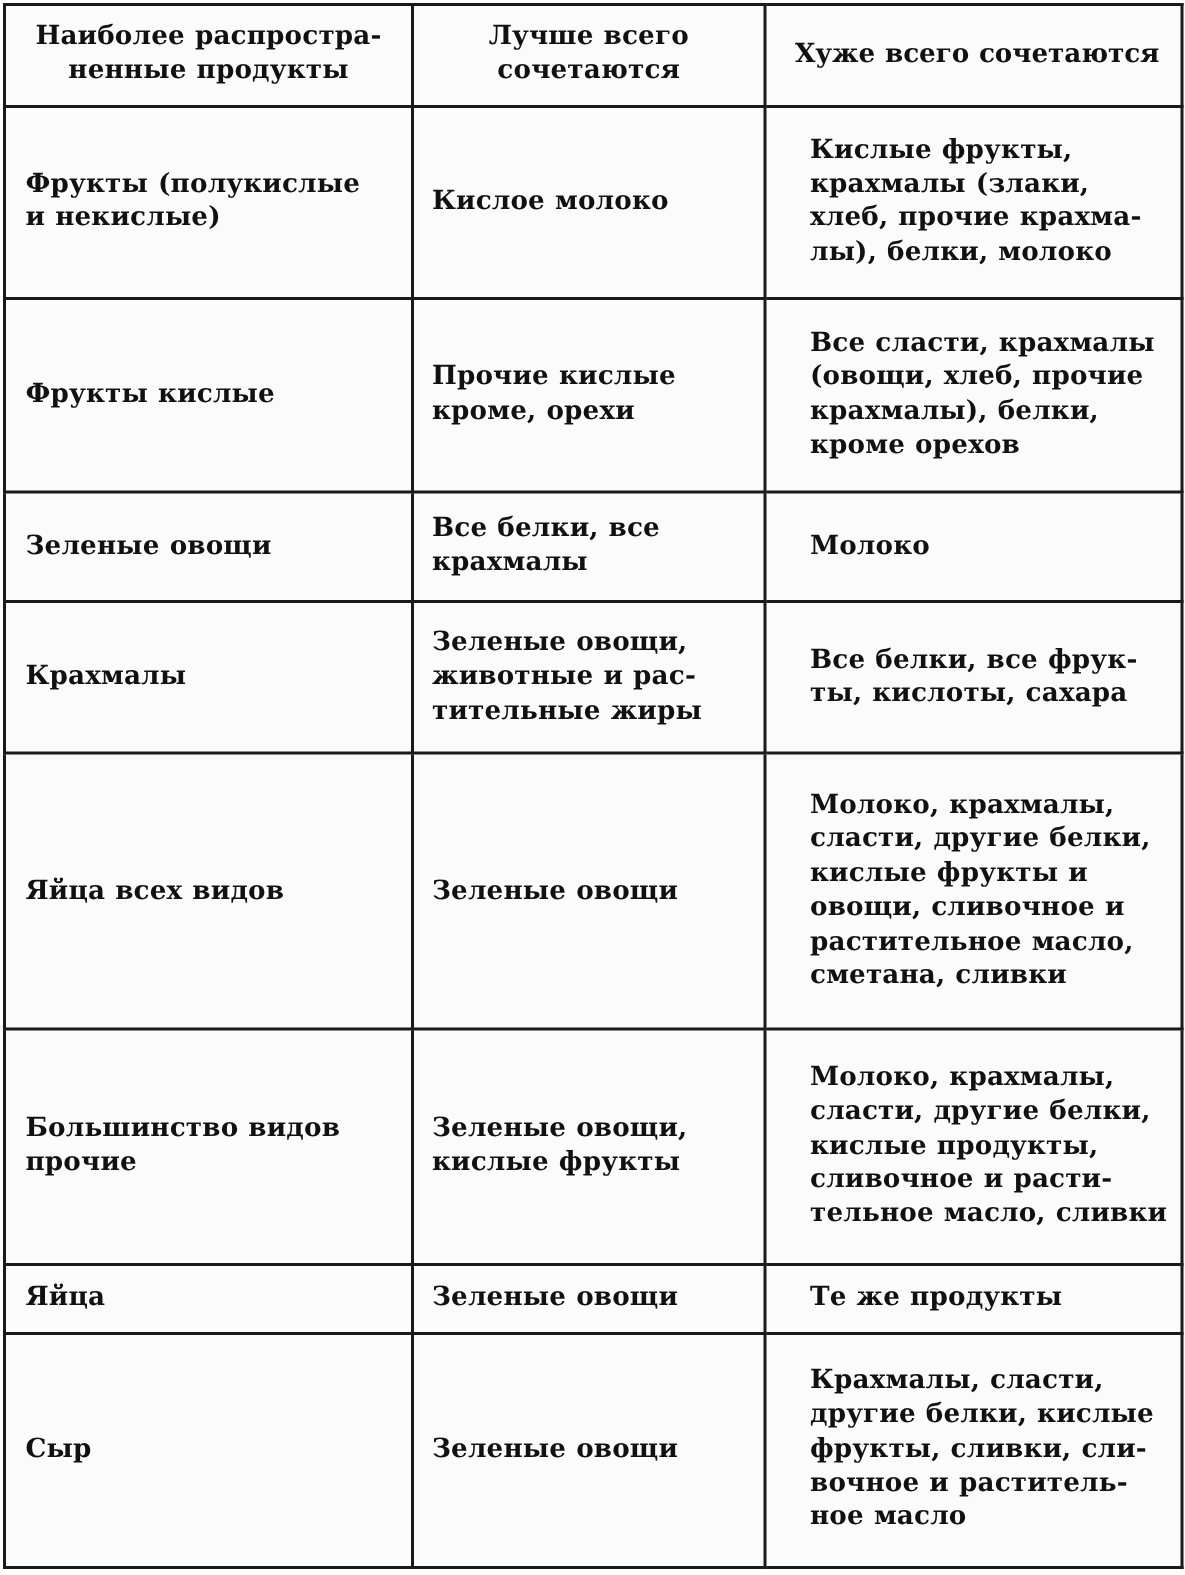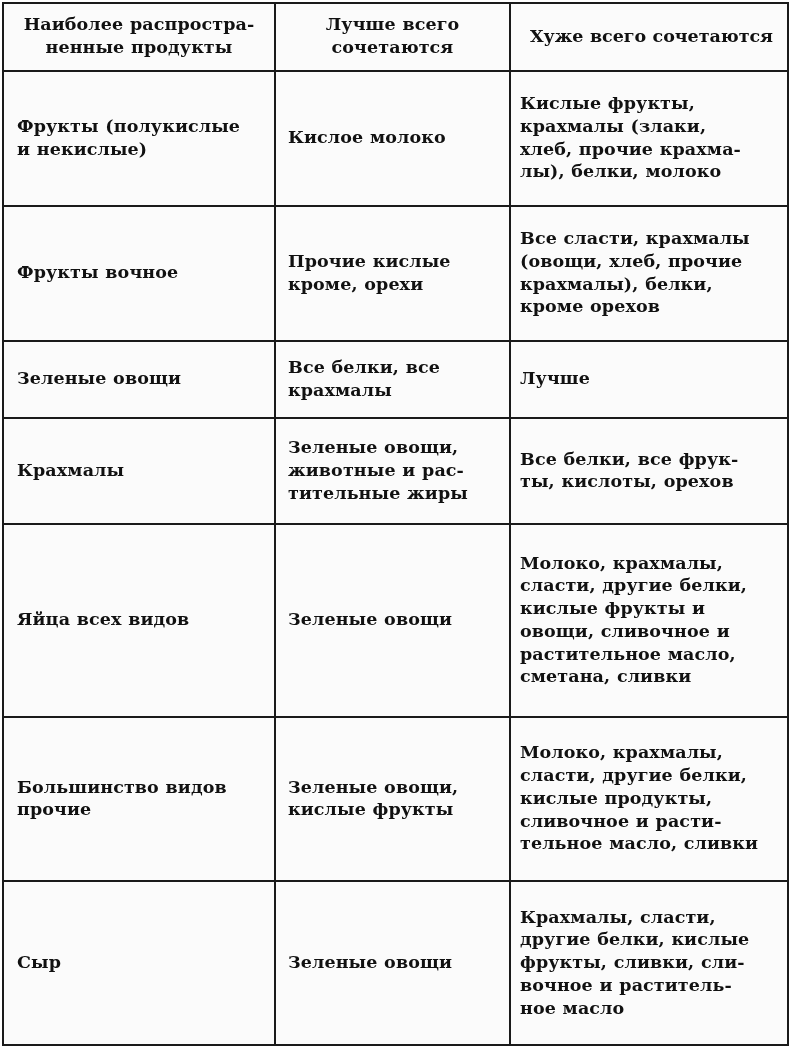--- a/index.html
+++ b/index.html
@@ -66,21 +66,21 @@
     margin-top: 36px;
   }
 
   table.combo-table tbody td {
     text-align: left;
     white-space: pre-line;
   }
 
   table.combo-table tbody td.cell-product { padding-left: 13px; margin-top: 21px; }
   table.combo-table tbody td.cell-best    { padding-left: 12px; }
-  table.combo-table tbody td.cell-worst   { padding-left: 9px; padding-right: 6px; }
+  table.combo-table tbody td.cell-worst   { padding-left: 29px; padding-right: 6px; }
 </style>
 </head>
 <body>
 
 <div class="table-frame">
   <table class="combo-table">
     <colgroup>
       <col class="col-product">
       <col class="col-best">
       <col class="col-worst">
@@ -99,41 +99,41 @@
     <tr>
           <td class="cell-product">Фрукты (полукислые
 и некислые)</td>
           <td class="cell-best">Кислое молоко</td>
           <td class="cell-worst">Кислые фрукты,
 крахмалы (злаки,
 хлеб, прочие крахма-
 лы), белки, молоко</td>
         </tr>
         <tr>
-          <td class="cell-product">Фрукты вочное</td>
+          <td class="cell-product">Фрукты кислые</td>
           <td class="cell-best">Прочие кислые
 кроме, орехи</td>
           <td class="cell-worst">Все сласти, крахмалы
 (овощи, хлеб, прочие
 крахмалы), белки,
 кроме орехов</td>
         </tr>
         <tr>
           <td class="cell-product">Зеленые овощи</td>
           <td class="cell-best">Все белки, все
 крахмалы</td>
-          <td class="cell-worst">Лучше</td>
+          <td class="cell-worst">Молоко</td>
         </tr>
         <tr>
           <td class="cell-product">Крахмалы</td>
           <td class="cell-best">Зеленые овощи,
 животные и рас-
 тительные жиры</td>
           <td class="cell-worst">Все белки, все фрук-
-ты, кислоты, орехов</td>
+ты, кислоты, сахара</td>
         </tr>
         <tr>
           <td class="cell-product">Яйца всех видов</td>
           <td class="cell-best">Зеленые овощи</td>
           <td class="cell-worst">Молоко, крахмалы,
 сласти, другие белки,
 кислые фрукты и
 овощи, сливочное и
 растительное масло,
 сметана, сливки</td>
@@ -143,20 +143,25 @@
 прочие</td>
           <td class="cell-best">Зеленые овощи,
 кислые фрукты</td>
           <td class="cell-worst">Молоко, крахмалы,
 сласти, другие белки,
 кислые продукты,
 сливочное и расти-
 тельное масло, сливки</td>
         </tr>
         <tr>
+          <td class="cell-product">Яйца</td>
+          <td class="cell-best">Зеленые овощи</td>
+          <td class="cell-worst">Те же продукты</td>
+        </tr>
+        <tr>
           <td class="cell-product">Сыр</td>
           <td class="cell-best">Зеленые овощи</td>
           <td class="cell-worst">Крахмалы, сласти,
 другие белки, кислые
 фрукты, сливки, сли-
 вочное и раститель-
 ное масло</td>
         </tr>
       </tbody>
   </table>

